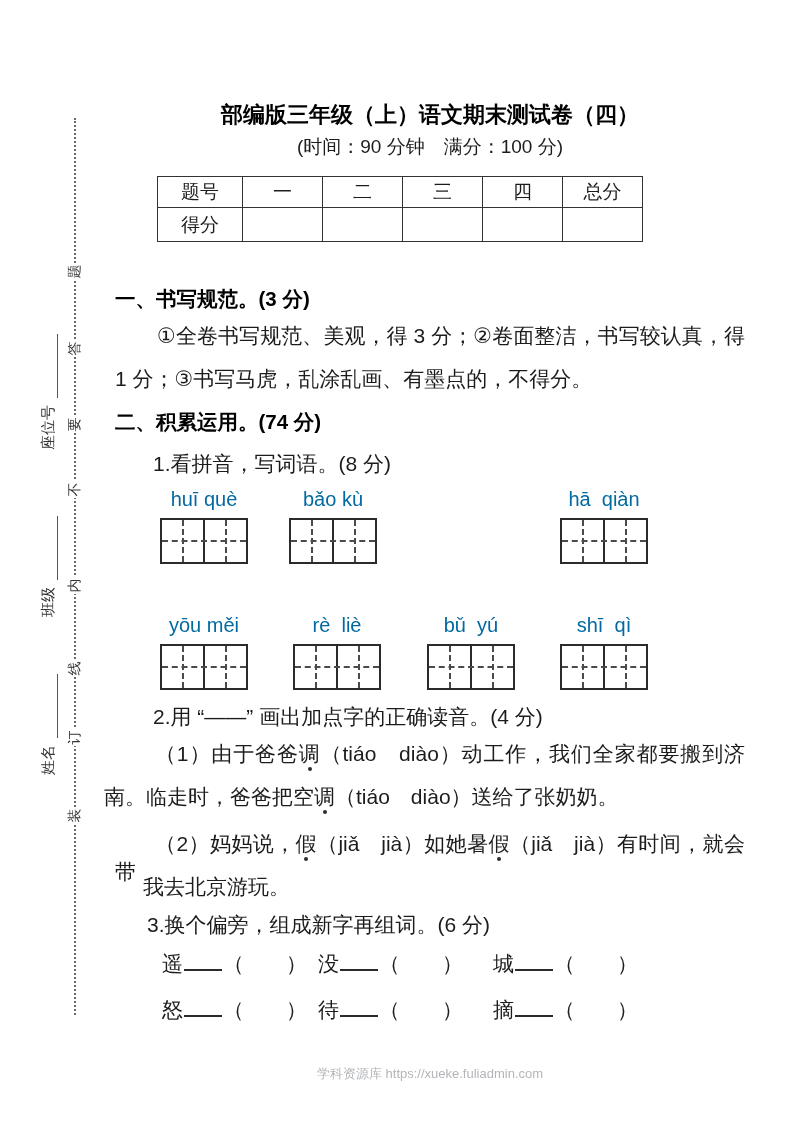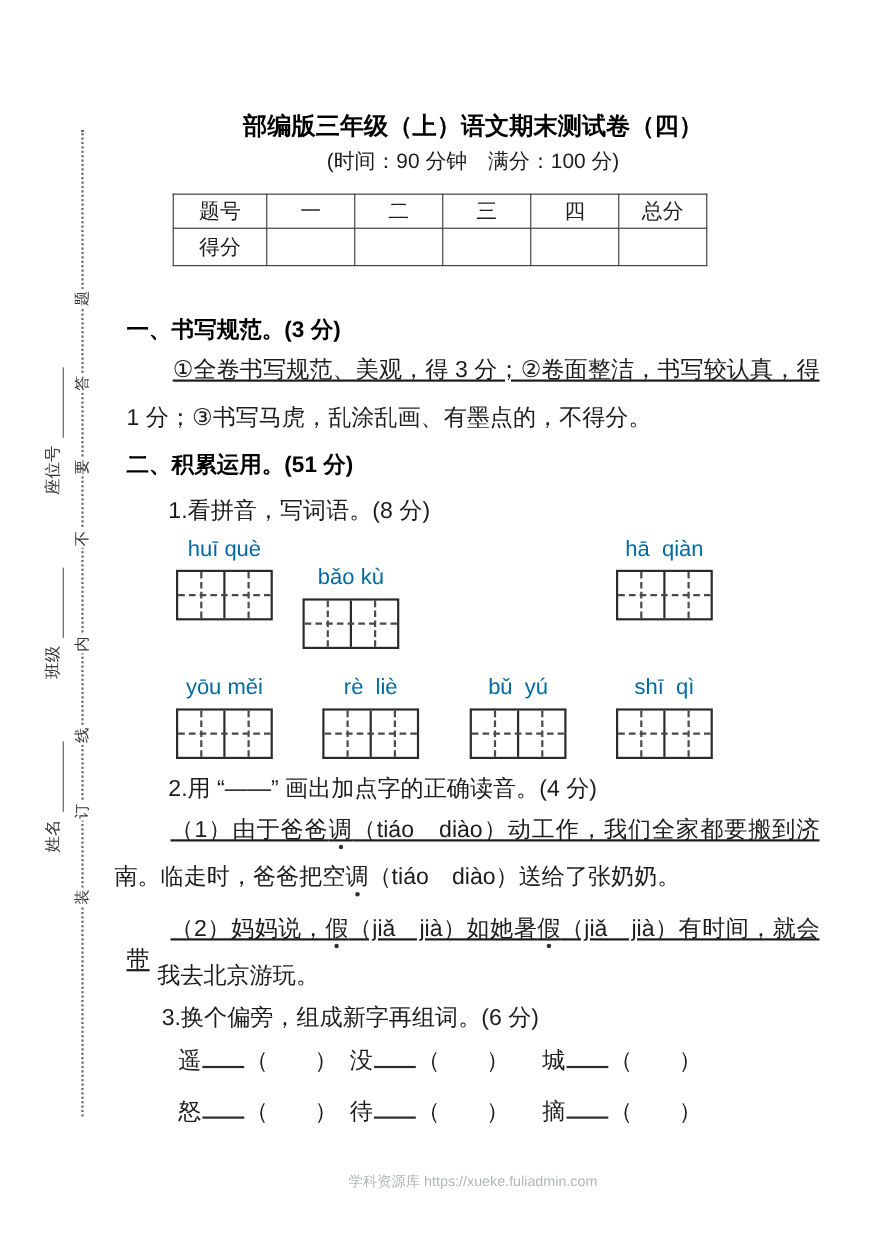--- a/index.html
+++ b/index.html
@@ -27,21 +27,21 @@
     font-size:14px; color:#333; text-align:center; background:#fff;
     transform:rotate(-90deg);
   }
 
   
   .main { position:absolute; left:115px; top:0; width:630px; height:1122px; font-size:21px; }
   .abs { position:absolute; left:0; right:0; }
   .title { font-weight:bold; font-size:22px; text-align:center; color:#000; }
   .subtitle { font-size:19px; text-align:center; }
   .heading { font-weight:bold; font-size:20.5px; color:#000; }
-  .jline { text-align:justify; text-align-last:justify;text-decoration:underline; }
+  .jline { text-align:justify; text-align-last:justify; }
 
   
   table.score { border-collapse:collapse; }
   table.score td {
     border:1.6px solid #333; font-size:19px; text-align:center; padding:0;
   }
   table.score tr:first-child td { height:30px; }
   table.score tr:last-child td { height:33px; }
   .c0 { width:84px;font-family:Liberation Mono, monospace; } .cn { width:79px; }
 
@@ -127,33 +127,33 @@
         <td class="cn"></td>
         <td class="cn"></td>
       </tr>
     </tbody>
       </table>
 
     <div class="abs heading" style="top:285px;">一、书写规范。(3 分)</div>
     <div class="abs jline" style="top:322px; text-indent:42px;">①全卷书写规范、美观，得 3 分；②卷面整洁，书写较认真，得</div>
     <div class="abs" style="top:365px;">1 分；③书写马虎，乱涂乱画、有墨点的，不得分。</div>
 
-    <div class="abs heading" style="top:408px;">二、积累运用。(51 分)</div>
+    <div class="abs heading" style="top:408px;">二、积累运用。(74 分)</div>
 
     <div class="abs" style="top:450px; padding-left:38px;">1.看拼音，写词语。(8 分)</div>
 
     <div class="abs" style="top:486px; height:80px;">
       <div class="py-item" style="left:45px;">
         <div class="py-word">huī què</div>
         <div class="tbox">
             <div class="tcell"></div>
             <div class="tcell"></div>
           </div>
       </div>
-      <div class="py-item" style="left:160px;margin-top:26px;">
+      <div class="py-item" style="left:174px;">
         <div class="py-word">bǎo kù</div>
         <div class="tbox">
             <div class="tcell"></div>
             <div class="tcell"></div>
           </div>
       </div>
       <div class="py-item" style="left:445px;">
         <div class="py-word">hā  qiàn</div>
         <div class="tbox">
             <div class="tcell"></div>

